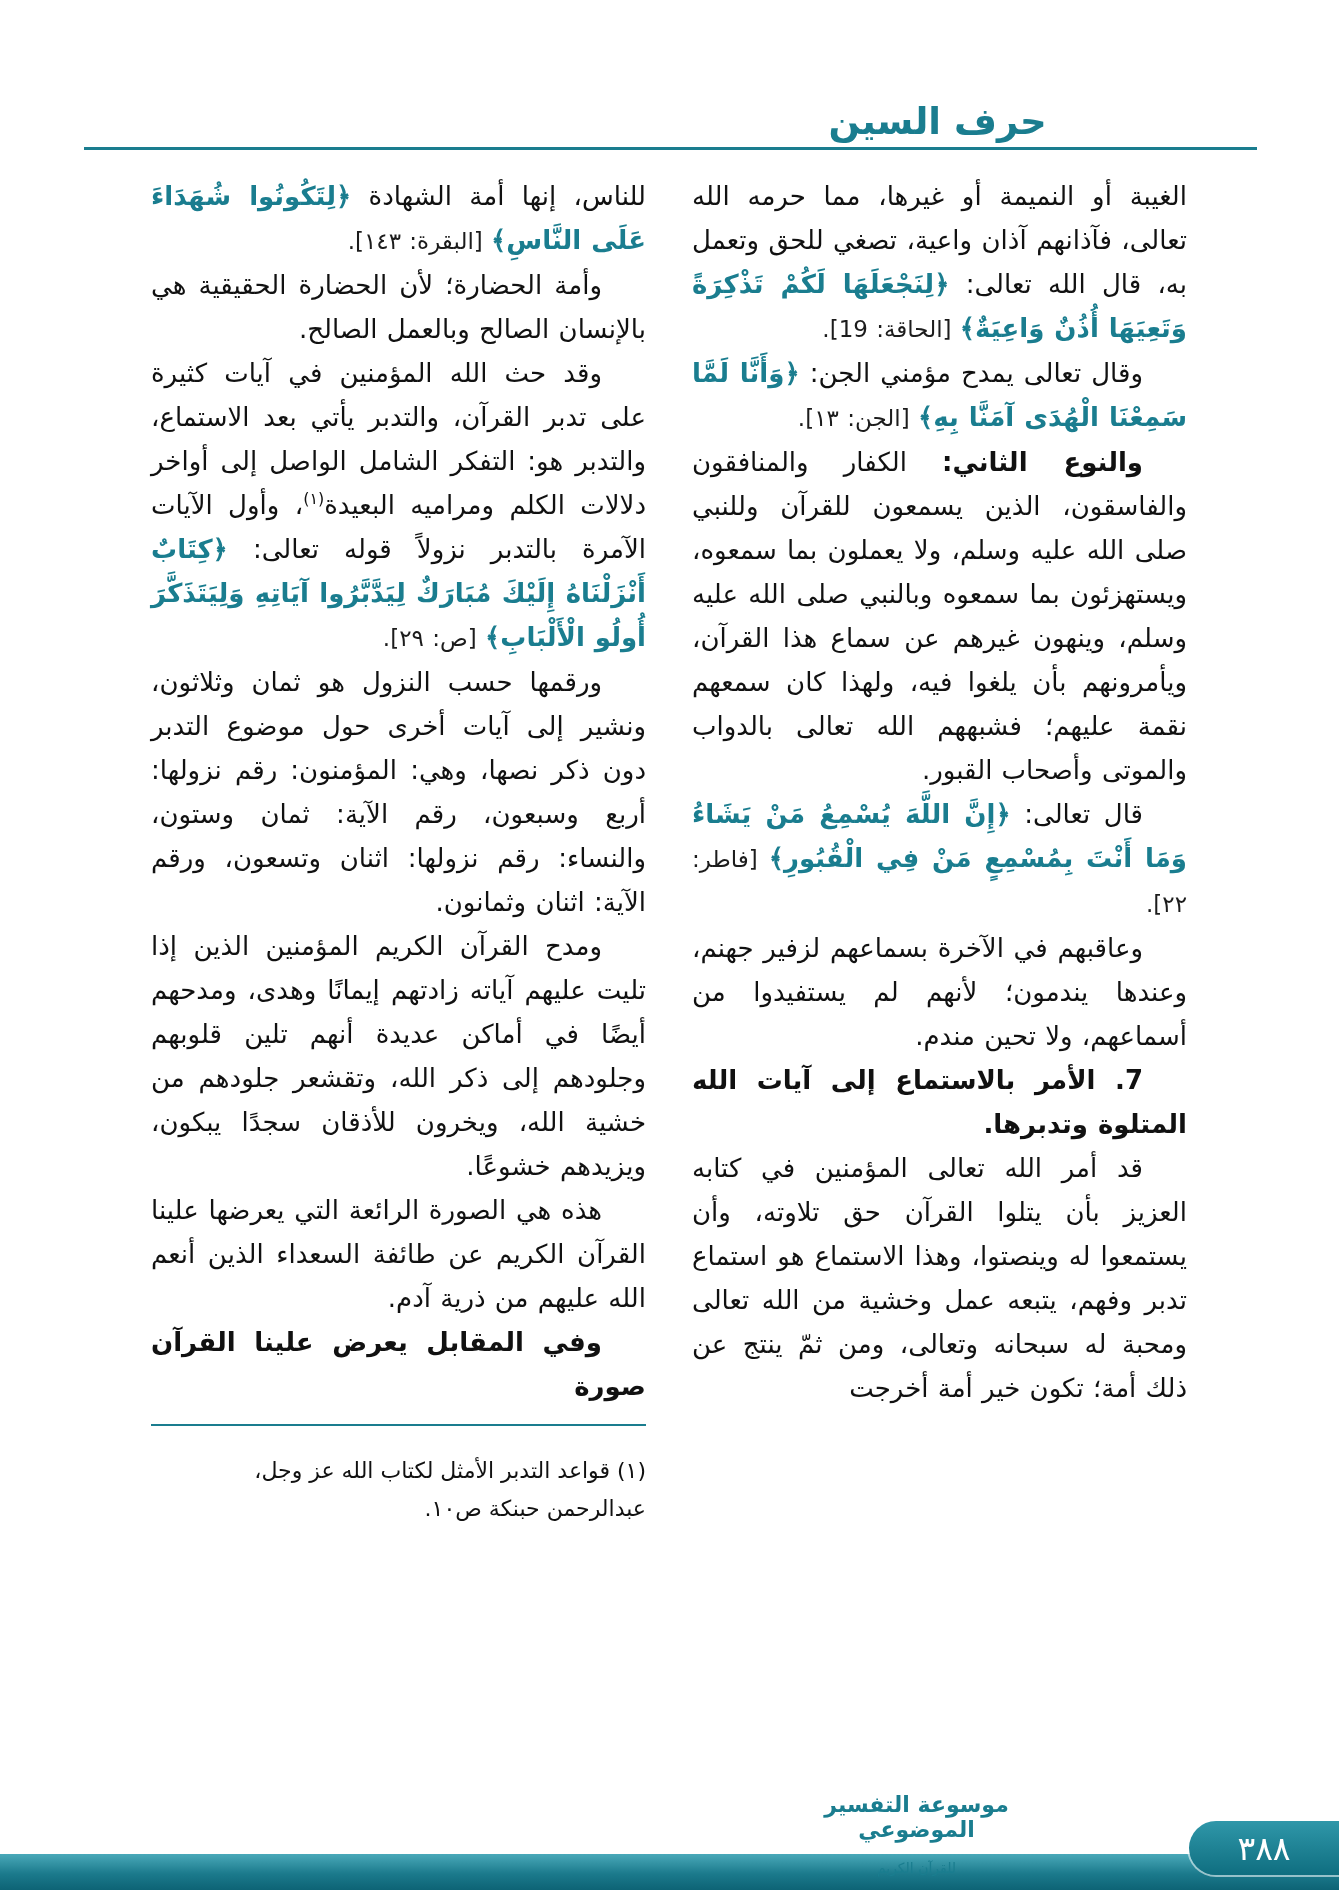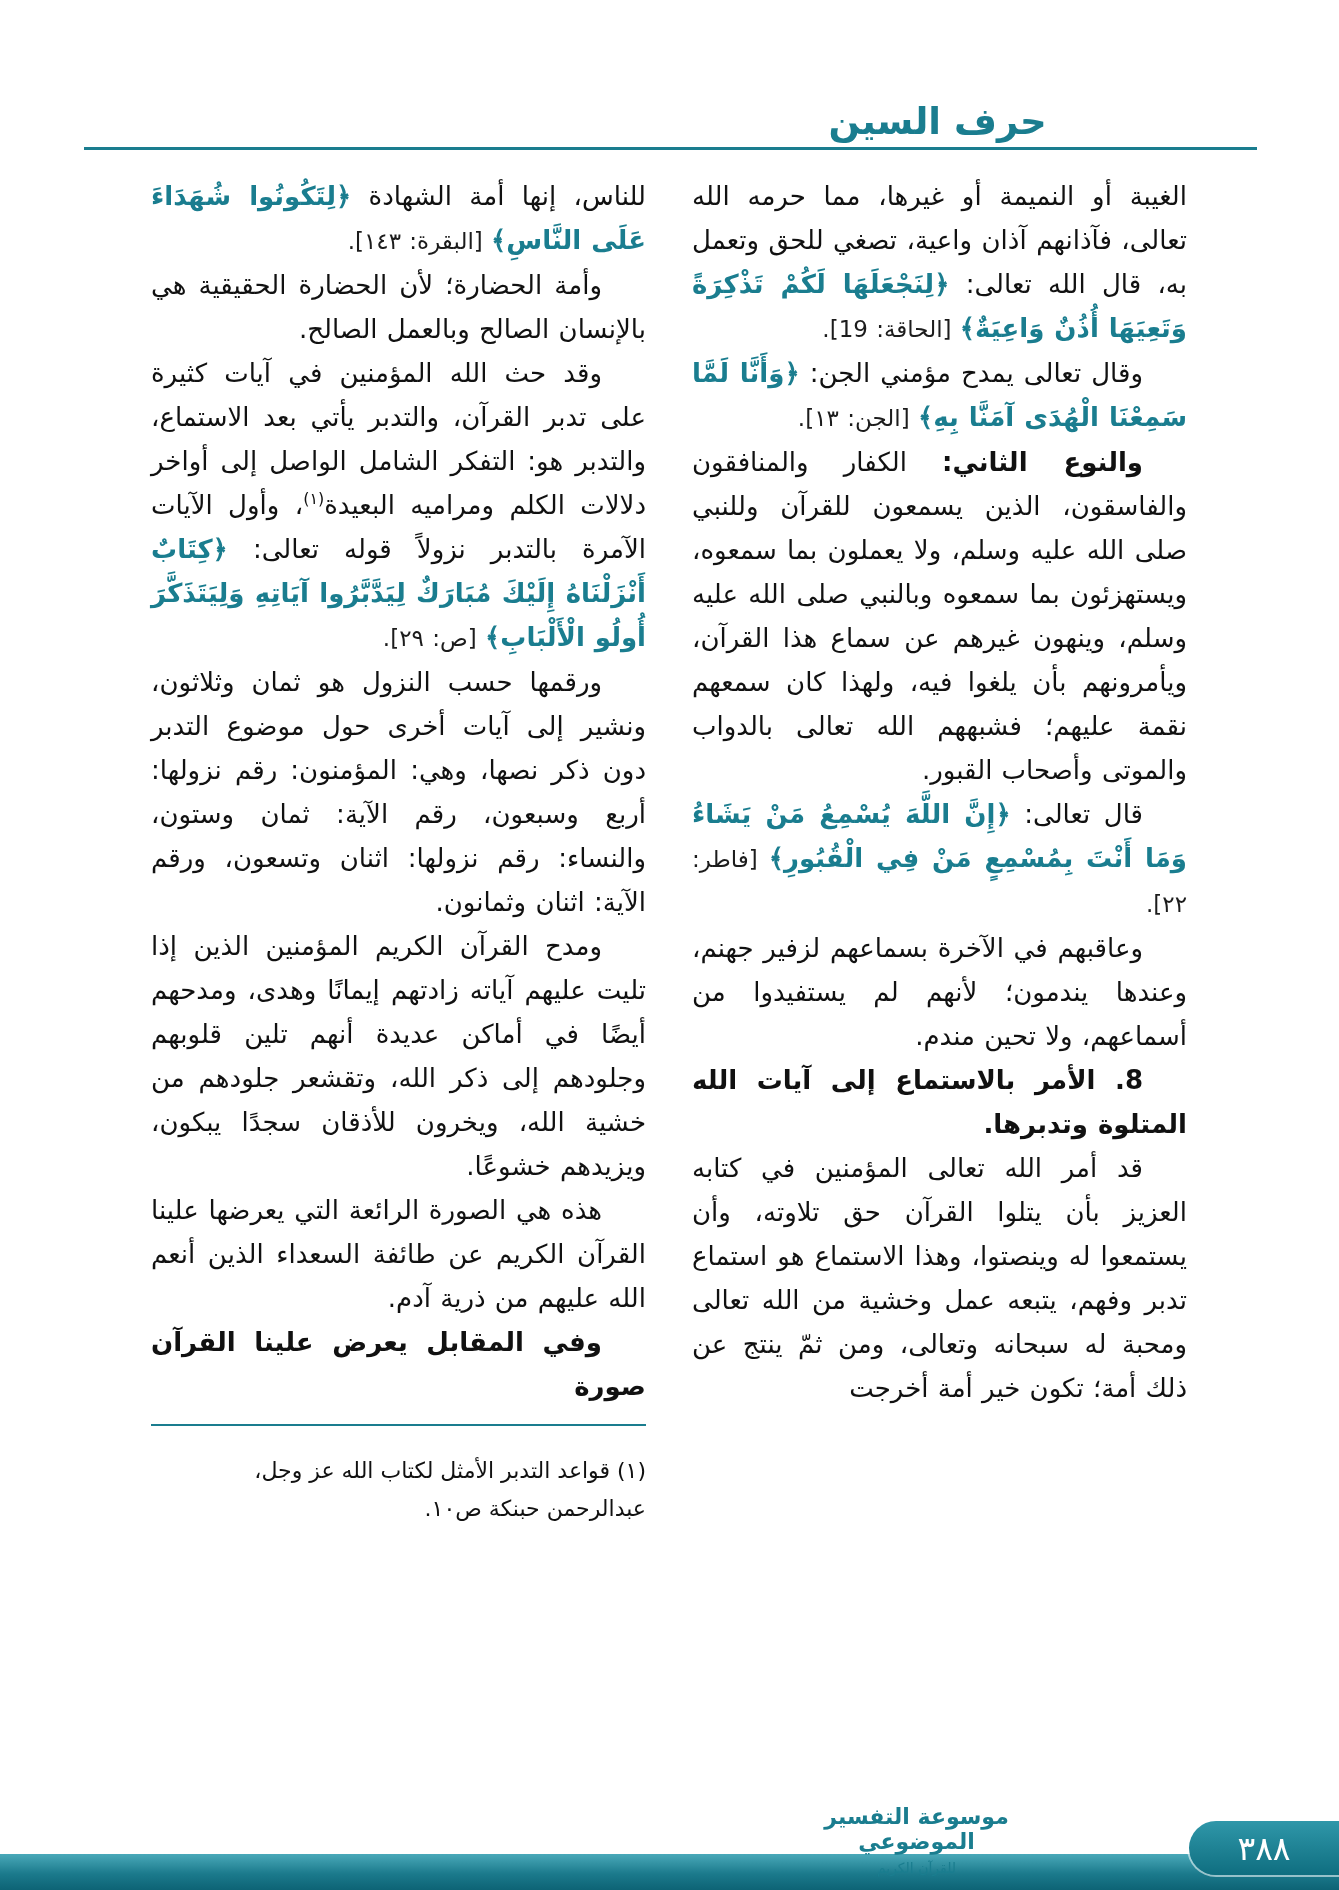--- a/index.html
+++ b/index.html
@@ -59,39 +59,39 @@
     background:linear-gradient(180deg,#2f97a9,#0f6e80);
     display:flex; align-items:center; justify-content:center;
     color:#ffffff; font-size:33px; font-weight:normal;
     box-shadow:0 0 0 2px rgba(255,255,255,.55);
   }
   .logo {
     position:absolute; right:330px; bottom:12px; width:185px;
     text-align:center; color:var(--teal,#1a7d8f);
   }
   .logo-l1 { font-size:22px; font-weight:bold; line-height:25px; }
-  .logo-l2 { font-size:14px; line-height:20px; margin-top:4px; }
+  .logo-l2 { font-size:14px; line-height:20px; margin-top:16px; }
 </style>
 </head>
 <body>
 
 <div class="page">
 
   <div class="header-title">حرف السين</div>
   <div class="header-rule"></div>
 
   <div class="content">
     <div class="col">
       <div id="col-right">
           <p class="para noindent"><span class="s-txt">الغيبة أو النميمة أو غيرها، مما حرمه الله تعالى، فآذانهم آذان واعية، تصغي للحق وتعمل به، قال الله تعالى: </span><span class="s-verse">﴿لِنَجْعَلَهَا لَكُمْ تَذْكِرَةً وَتَعِيَهَا أُذُنٌ وَاعِيَةٌ﴾</span><span class="s-ref"> [الحاقة: 19].</span></p>
           <p class="para"><span class="s-txt">وقال تعالى يمدح مؤمني الجن: </span><span class="s-verse">﴿وَأَنَّا لَمَّا سَمِعْنَا الْهُدَى آمَنَّا بِهِ﴾</span><span class="s-ref"> [الجن: ١٣].</span></p>
           <p class="para"><span class="s-bold">والنوع الثاني:</span><span class="s-txt"> الكفار والمنافقون والفاسقون، الذين يسمعون للقرآن وللنبي صلى الله عليه وسلم، ولا يعملون بما سمعوه، ويستهزئون بما سمعوه وبالنبي صلى الله عليه وسلم، وينهون غيرهم عن سماع هذا القرآن، ويأمرونهم بأن يلغوا فيه، ولهذا كان سمعهم نقمة عليهم؛ فشبههم الله تعالى بالدواب والموتى وأصحاب القبور.</span></p>
           <p class="para"><span class="s-txt">قال تعالى: </span><span class="s-verse">﴿إِنَّ اللَّهَ يُسْمِعُ مَنْ يَشَاءُ وَمَا أَنْتَ بِمُسْمِعٍ مَنْ فِي الْقُبُورِ﴾</span><span class="s-ref"> [فاطر: ٢٢].</span></p>
           <p class="para"><span class="s-txt">وعاقبهم في الآخرة بسماعهم لزفير جهنم، وعندها يندمون؛ لأنهم لم يستفيدوا من أسماعهم، ولا تحين مندم.</span></p>
-          <p class="para bold"><span class="s-txt">8. الأمر بالاستماع إلى آيات الله المتلوة وتدبرها.</span></p>
+          <p class="para bold"><span class="s-txt">7. الأمر بالاستماع إلى آيات الله المتلوة وتدبرها.</span></p>
           <p class="para"><span class="s-txt">قد أمر الله تعالى المؤمنين في كتابه العزيز بأن يتلوا القرآن حق تلاوته، وأن يستمعوا له وينصتوا، وهذا الاستماع هو استماع تدبر وفهم، يتبعه عمل وخشية من الله تعالى ومحبة له سبحانه وتعالى، ومن ثمّ ينتج عن ذلك أمة؛ تكون خير أمة أخرجت</span></p>
         </div>
     </div>
     <div class="col">
       <div id="col-left">
           <p class="para noindent"><span class="s-txt">للناس، إنها أمة الشهادة </span><span class="s-verse">﴿لِتَكُونُوا شُهَدَاءَ عَلَى النَّاسِ﴾</span><span class="s-ref"> [البقرة: ١٤٣].</span></p>
           <p class="para"><span class="s-txt">وأمة الحضارة؛ لأن الحضارة الحقيقية هي بالإنسان الصالح وبالعمل الصالح.</span></p>
           <p class="para"><span class="s-txt">وقد حث الله المؤمنين في آيات كثيرة على تدبر القرآن، والتدبر يأتي بعد الاستماع، والتدبر هو: التفكر الشامل الواصل إلى أواخر دلالات الكلم ومراميه البعيدة</span><span class="s-sup">(١)</span><span class="s-txt">، وأول الآيات الآمرة بالتدبر نزولاً قوله تعالى: </span><span class="s-verse">﴿كِتَابٌ أَنْزَلْنَاهُ إِلَيْكَ مُبَارَكٌ لِيَدَّبَّرُوا آيَاتِهِ وَلِيَتَذَكَّرَ أُولُو الْأَلْبَابِ﴾</span><span class="s-ref"> [ص: ٢٩].</span></p>
           <p class="para"><span class="s-txt">ورقمها حسب النزول هو ثمان وثلاثون، ونشير إلى آيات أخرى حول موضوع التدبر دون ذكر نصها، وهي: المؤمنون: رقم نزولها: أربع وسبعون، رقم الآية: ثمان وستون، والنساء: رقم نزولها: اثنان وتسعون، ورقم الآية: اثنان وثمانون.</span></p>
           <p class="para"><span class="s-txt">ومدح القرآن الكريم المؤمنين الذين إذا تليت عليهم آياته زادتهم إيمانًا وهدى، ومدحهم أيضًا في أماكن عديدة أنهم تلين قلوبهم وجلودهم إلى ذكر الله، وتقشعر جلودهم من خشية الله، ويخرون للأذقان سجدًا يبكون، ويزيدهم خشوعًا.</span></p>

